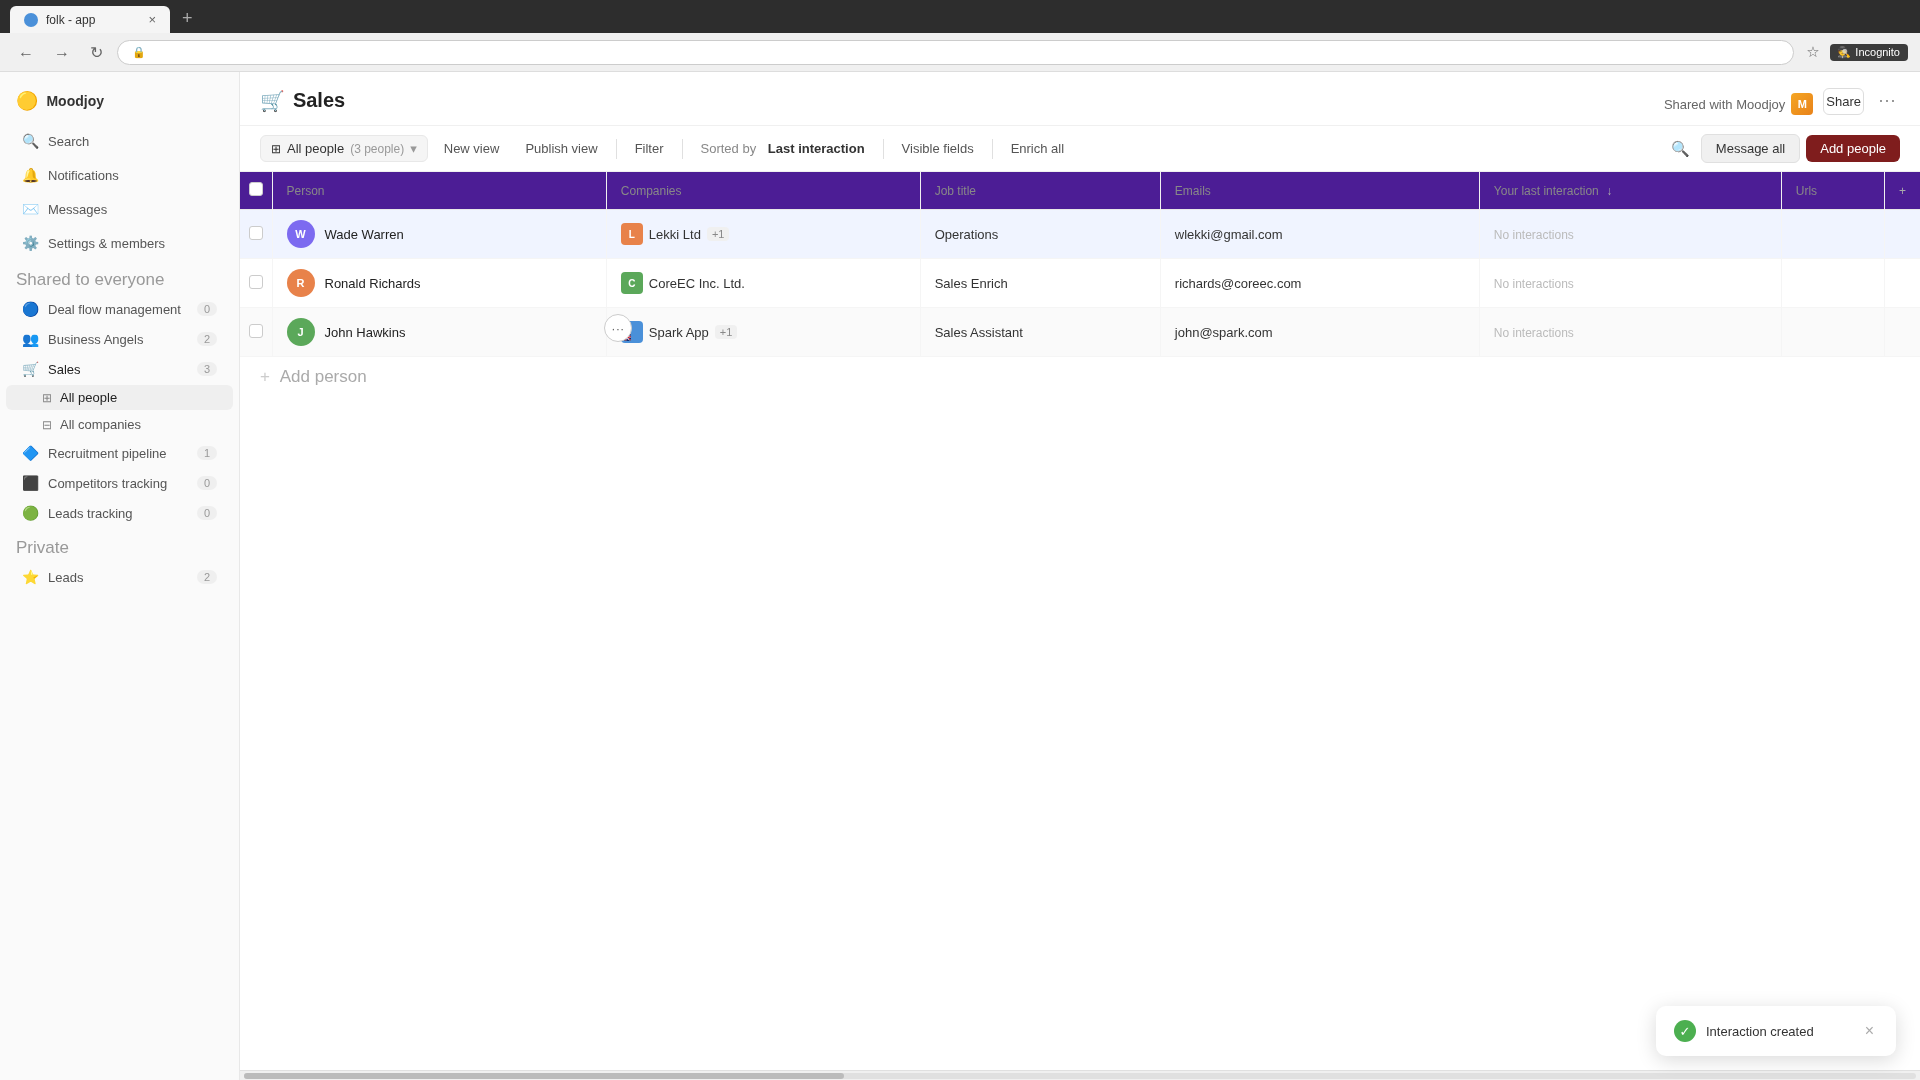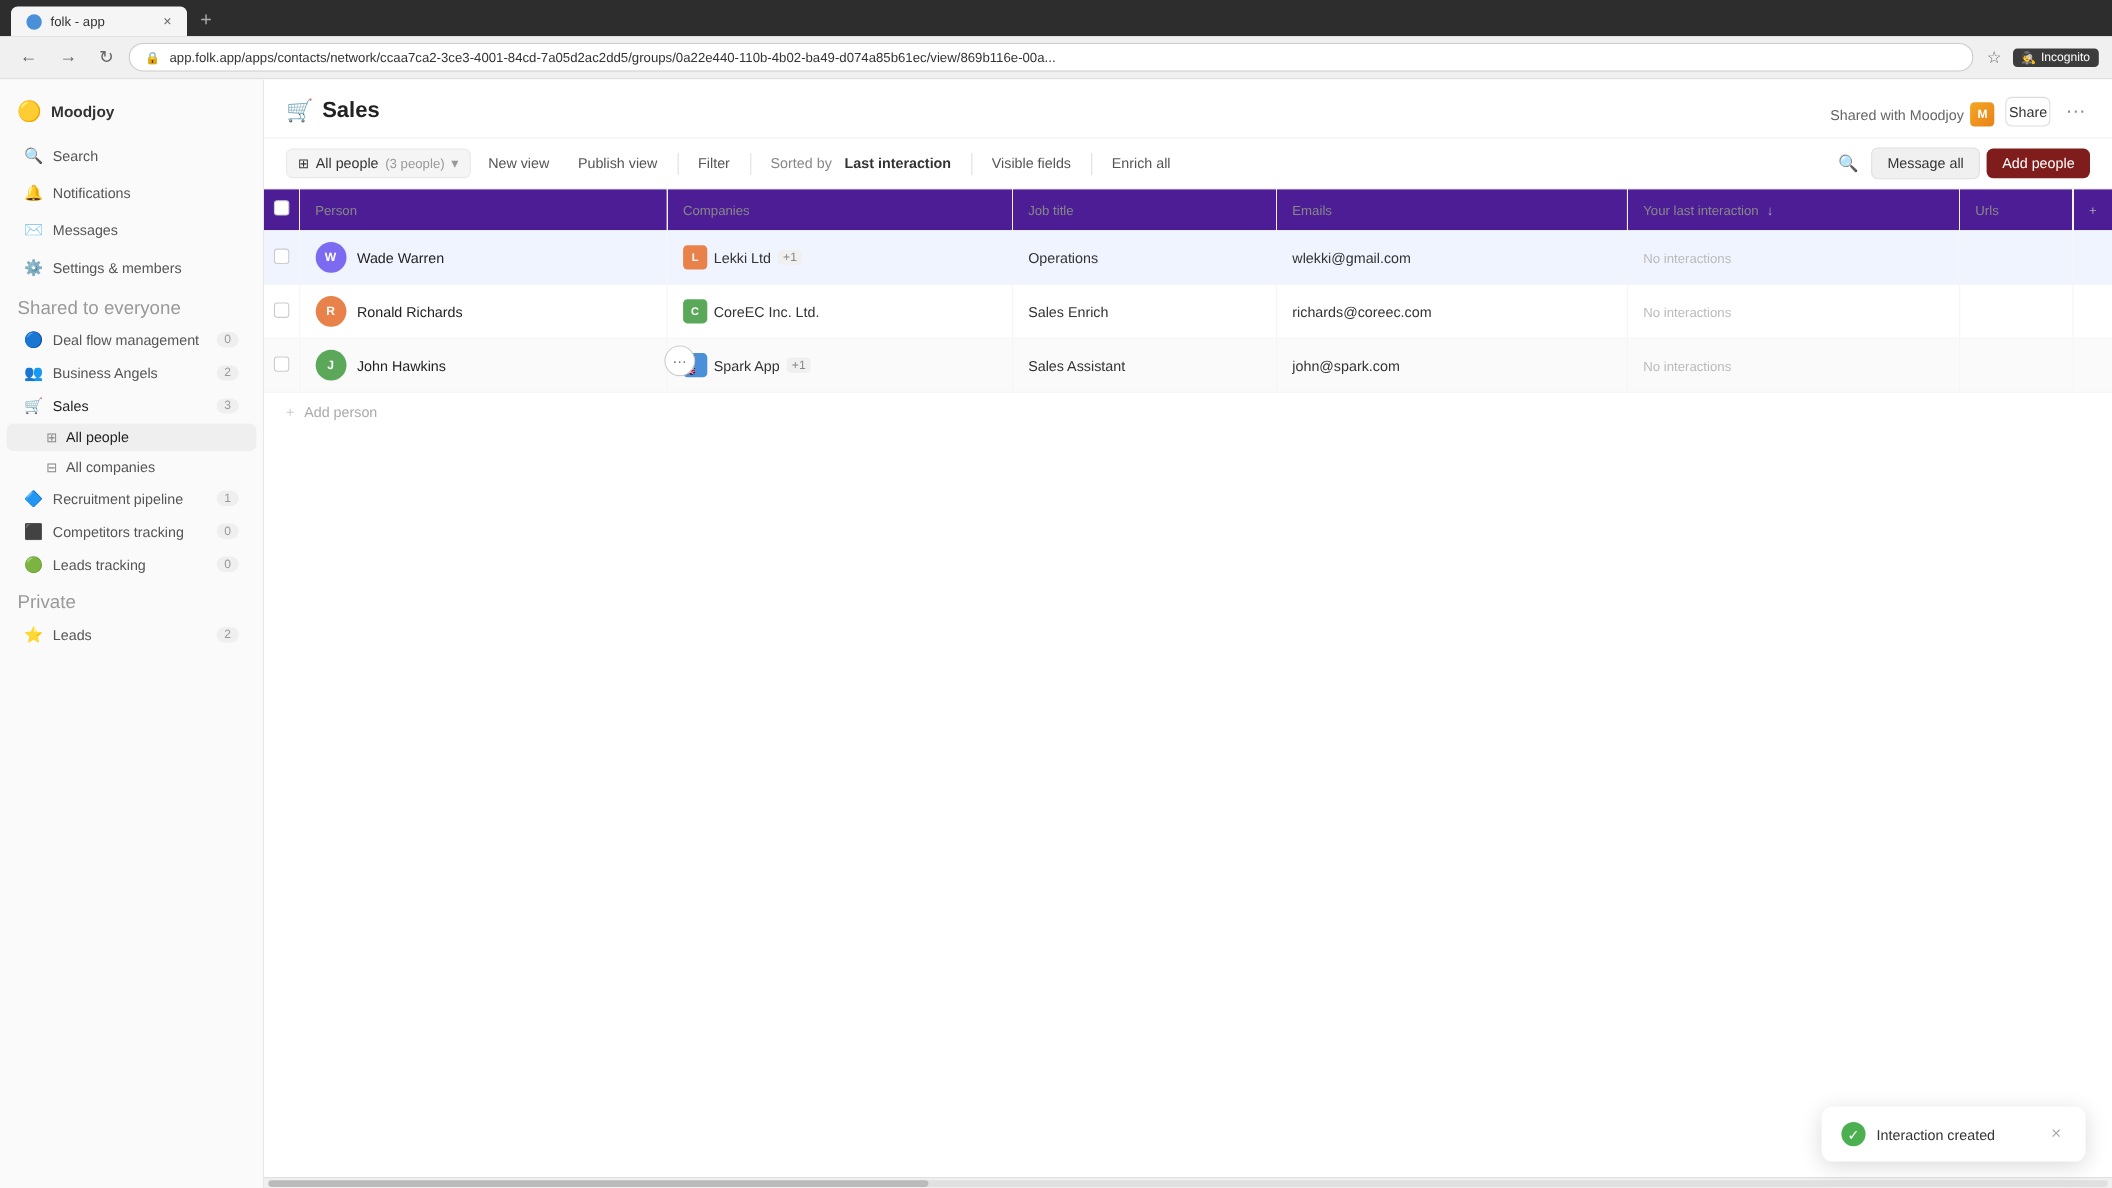--- a/index.html
+++ b/index.html
@@ -85,21 +85,21 @@
     .company-cell { display: flex; align-items: center; gap: 6px; }
     .company-avatar { width: 22px; height: 22px; border-radius: 4px; display: flex; align-items: center; justify-content: center; font-size: 10px; font-weight: 600; color: white; flex-shrink: 0; }
     .company-l { background: #e8824a; }
     .company-c { background: #5ba85a; }
     .company-s { background: #4a90d9; display: flex; align-items: center; gap: 1px; }
     .company-name { color: #333; }
     .company-plus { font-size: 11px; color: #888; background: #f0f0f0; border-radius: 4px; padding: 1px 5px; }
     .no-interaction { color: #bbb; font-size: 12px; }
     .row-actions { display: flex; align-items: center; gap: 4px; position: relative; }
     .row-action-btn { width: 28px; height: 28px; border-radius: 50%; border: 1px solid #ddd; background: white; color: #666; font-size: 13px; cursor: pointer; display: flex; align-items: center; justify-content: center; }
-    .add-person-row { padding: 10px 20px; font-size: 13px; color: #aaa; cursor: pointer; }
+    .add-person-row { padding: 10px 20px; font-size: 17px; color: #aaa; cursor: pointer; }
 
     
     .row-highlighted td { background: #fafafa; }
     .selected-row td { background: #f0f4ff; }
 
     
     .scroll-bar-container { height: 10px; background: #f0f0f0; border-top: 1px solid #e0e0e0; display: flex; align-items: center; padding: 0 4px; }
     .scroll-bar-track { flex: 1; height: 6px; background: #e0e0e0; border-radius: 3px; position: relative; }
     .scroll-bar-thumb { width: 600px; height: 6px; background: #bbb; border-radius: 3px; position: absolute; left: 0; }
 
@@ -119,21 +119,20 @@
   </div>
   <button class="browser-tab-new">+</button>
 </div>
 
 <div class="browser-nav">
   <button class="nav-btn">←</button>
   <button class="nav-btn">→</button>
   <button class="nav-btn">↻</button>
   <div class="address-bar">
     <span class="lock-icon">🔒</span>
-    <span class="address-text">app.folk.app/apps/contacts/network/ccaa7ca2-3ce3-4001-84cd-7a05d2ac2dd5/groups/0a22e440-110b-4b02-ba49-d074a85b61ec/view/869b116e-00a...</span>
   </div>
   <div class="nav-actions">
     <button class="nav-action-btn">☆</button>
     <div class="incognito-badge">
       <span>🕵</span>
       <span>Incognito</span>
     </div>
   </div>
 </div>
 

